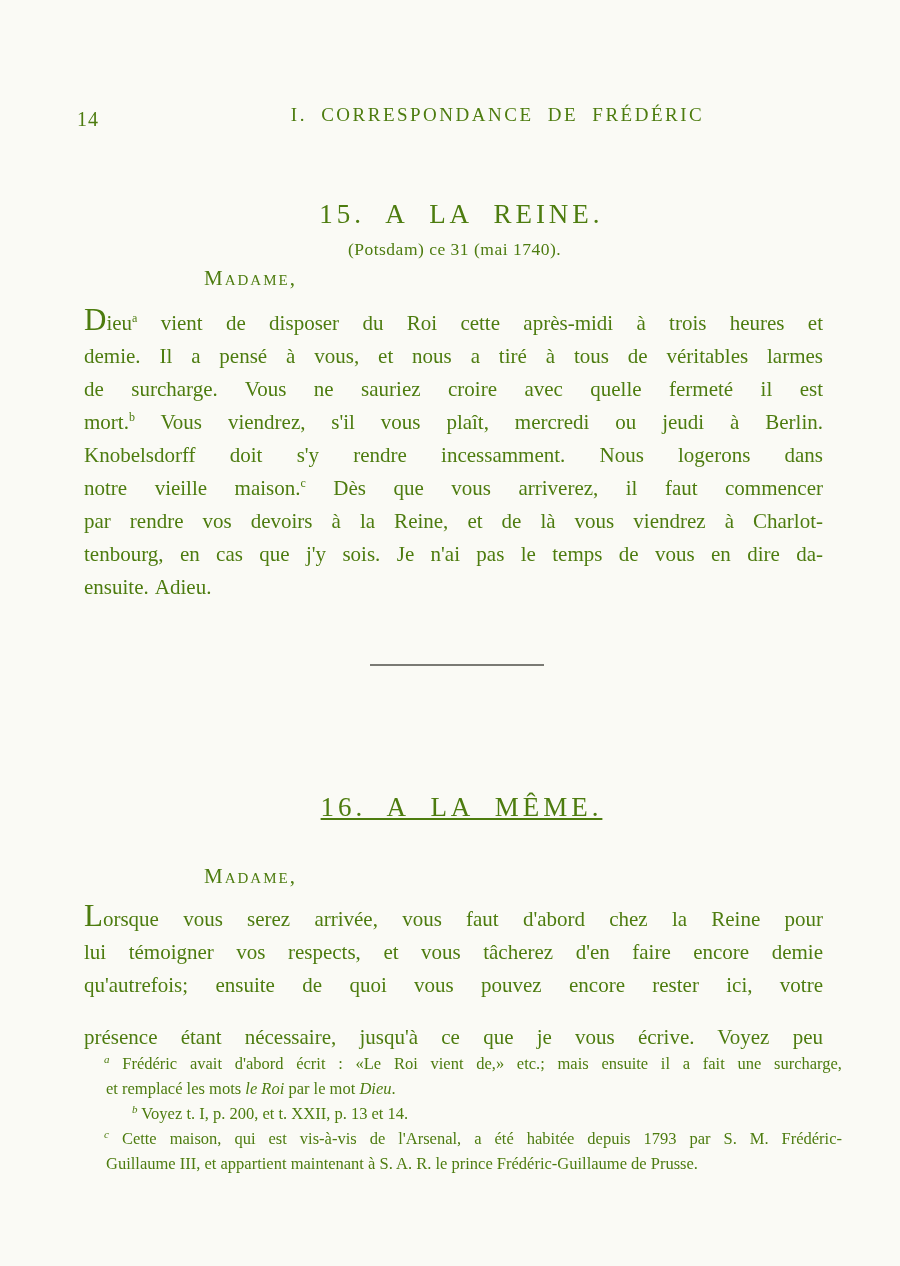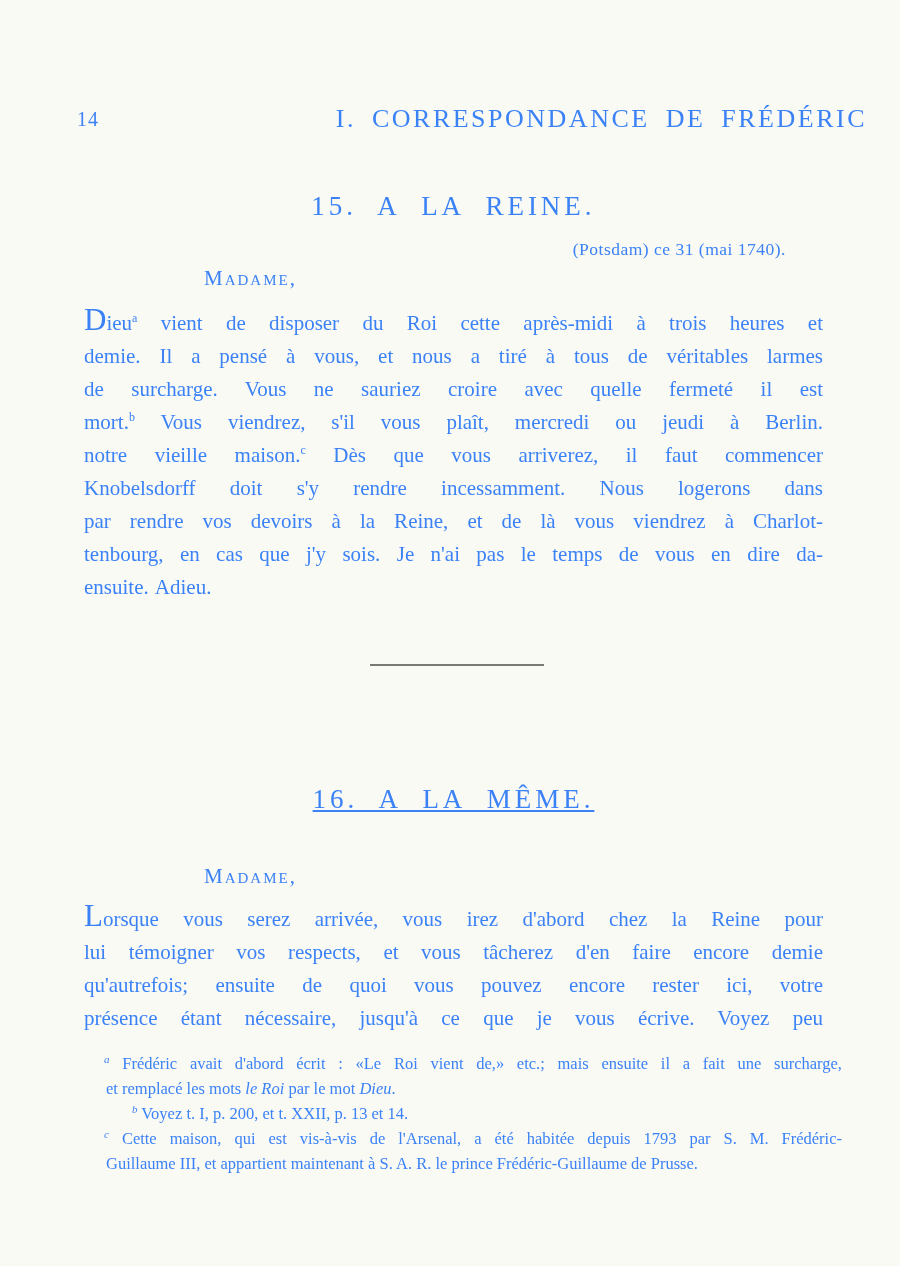--- a/index.html
+++ b/index.html
@@ -3,47 +3,47 @@
 <meta charset="utf-8">
 <style>
   html, body { margin: 0; padding: 0; background: #fafaf5; }
   .sheet {
     position: relative;
     width: 900px;
     height: 1266px;
     background: #fafaf5;
     overflow: hidden;
     font-family: "Liberation Serif", "DejaVu Serif", serif;
-    color: #3b82f6;
+    color: #4d7c0f;
   }
 
   
   .page-number {
     position: absolute; top: 108px; left: 77px;
     font-size: 20px; letter-spacing: 1px;
   }
   .running-title {
     position: absolute; top: 104px; left: 84px; width: 739px;
-    text-align: right;
-    font-size: 26px; letter-spacing: 2.5px; word-spacing: 7px; padding-left: 44px;
+    text-align: center;
+    font-size: 19px; letter-spacing: 2.5px; word-spacing: 7px; padding-left: 44px;
   }
 
   
   .letter-heading {
-    position: absolute; left: 84px; width: 739px; margin: 0;
+    position: absolute; left: 84px; width: 739px; margin: 8px;
     text-align: center; font-weight: normal;
     font-size: 27px; letter-spacing: 4px; word-spacing: 11px;
   }
   .h15 { top: 191px; }
   .h16 { top: 784px; text-decoration: underline; }
 
   
   .dateline {
-    position: absolute; left: 77px; width: 739px;
-    text-align: right; font-size: 17.5px; letter-spacing: 0.5px;
+    position: absolute; left: 100px; width: 739px;
+    text-align: center; font-size: 17.5px; letter-spacing: 0.5px;
   }
   .d15 { top: 239px; padding-right: 30px; box-sizing: border-box; }
   .d16 { top: 841px; padding-right: 46px; box-sizing: border-box; }
   .dateline sup { font-size: 11px; }
 
   
   .salutation {
     position: absolute; left: 204px;
     font-variant: small-caps; font-size: 21px; letter-spacing: 2px;
   }
@@ -53,21 +53,21 @@
   
   .body-para {
     position: absolute; left: 84px; width: 739px;
     font-size: 21px; line-height: 33px;
     word-spacing: 2px;
   }
   .p15 { top: 307px; }
   .p16 { top: 903px; }
   .body-para .line { text-align: justify; text-align-last: justify; }
   .body-para .line:last-child { text-align-last: auto; }
-  .body-para.justify-all .line:last-child { text-align-last: justify; }
+  .body-para.justify-all .line:last-child { text-align-last: justify; margin-top: 19px; }
   .para-initial .line:first-child::first-letter {
     font-size: 31px; line-height: 20px;
   }
   .body-para sup { font-size: 12px; line-height: 0; }
 
   
   .divider {
     position: absolute; top: 664px; left: 370px;
     width: 174px; height: 2px; background: #7a7a74;
   }
@@ -95,36 +95,36 @@
 
   <div class="dateline d15">(Potsdam) ce 31 (mai 1740).</div>
 
   <div class="salutation s15">Madame,</div>
 
   <div class="body-para p15 para-initial">
       <div class="line">Dieu<sup>a</sup> vient de disposer du Roi cette après-midi à trois heures et</div>
       <div class="line">demie. Il a pensé à vous, et nous a tiré à tous de véritables larmes</div>
       <div class="line">de surcharge. Vous ne sauriez croire avec quelle fermeté il est</div>
       <div class="line">mort.<sup>b</sup> Vous viendrez, s'il vous plaît, mercredi ou jeudi à Berlin.</div>
+      <div class="line">Knobelsdorff doit s'y rendre incessamment. Nous logerons dans</div>
       <div class="line">notre vieille maison.<sup>c</sup> Dès que vous arriverez, il faut commencer</div>
-      <div class="line">Knobelsdorff doit s'y rendre incessamment. Nous logerons dans</div>
       <div class="line">par rendre vos devoirs à la Reine, et de là vous viendrez à Charlot-</div>
       <div class="line">tenbourg, en cas que j'y sois. Je n'ai pas le temps de vous en dire da-</div>
       <div class="line">ensuite. Adieu.</div>
     </div>
 
   <div class="divider"></div>
 
   <h2 class="letter-heading h16">16. A LA MÊME.</h2>
 
 
   <div class="salutation s16">Madame,</div>
 
   <div class="body-para p16 para-initial justify-all">
-      <div class="line">Lorsque vous serez arrivée, vous irez d'abord chez la Reine pour</div>
+      <div class="line">Lorsque vous serez arrivée, vous faut d'abord chez la Reine pour</div>
       <div class="line">lui témoigner vos respects, et vous tâcherez d'en faire encore demie</div>
       <div class="line">qu'autrefois; ensuite de quoi vous pouvez encore rester ici, votre</div>
       <div class="line">présence étant nécessaire, jusqu'à ce que je vous écrive. Voyez peu</div>
     </div>
 
   <div class="footnotes">
     <div class="footnote">
         <div class="line"><sup>a</sup> Frédéric avait d'abord écrit : «Le Roi vient de,» etc.; mais ensuite il a fait une surcharge,</div>
         <div class="line">et remplacé les mots <i>le Roi</i> par le mot <i>Dieu</i>.</div>
       </div>

